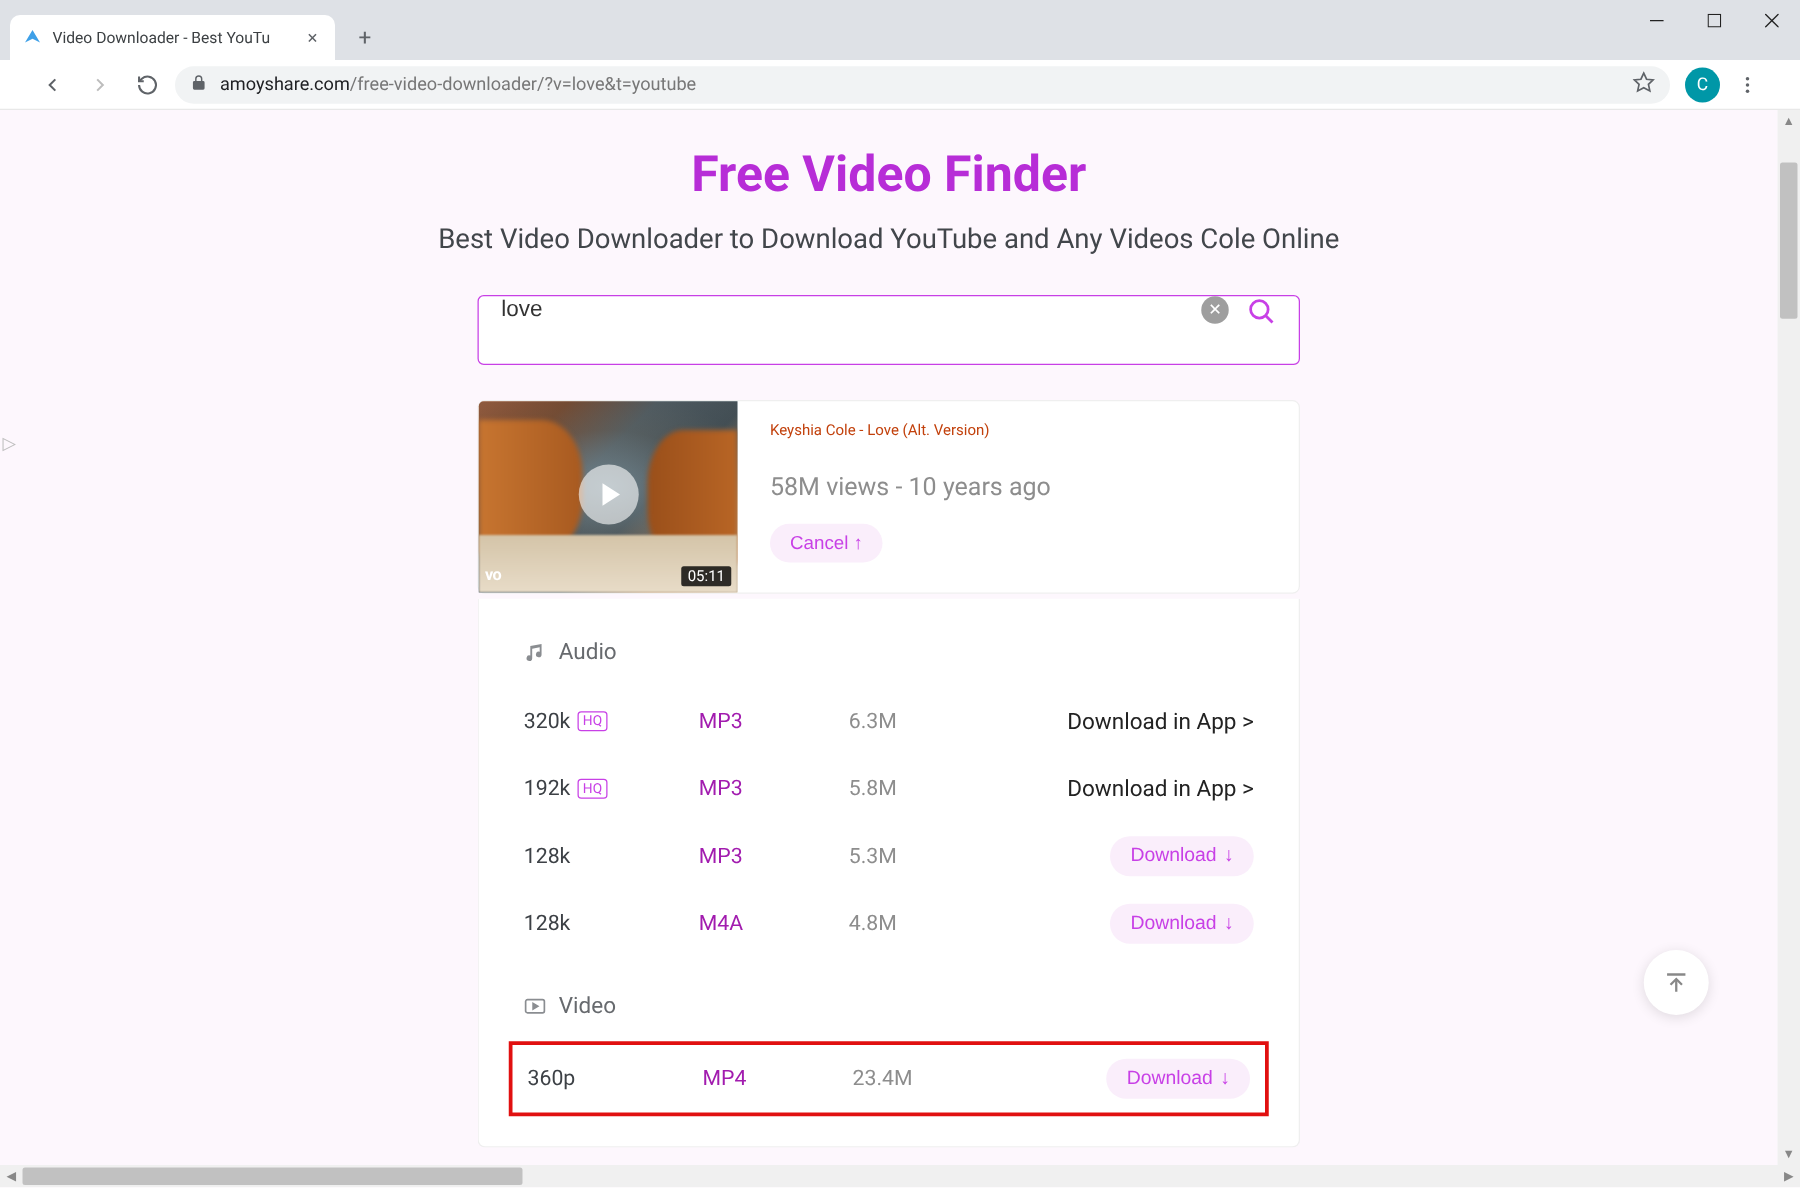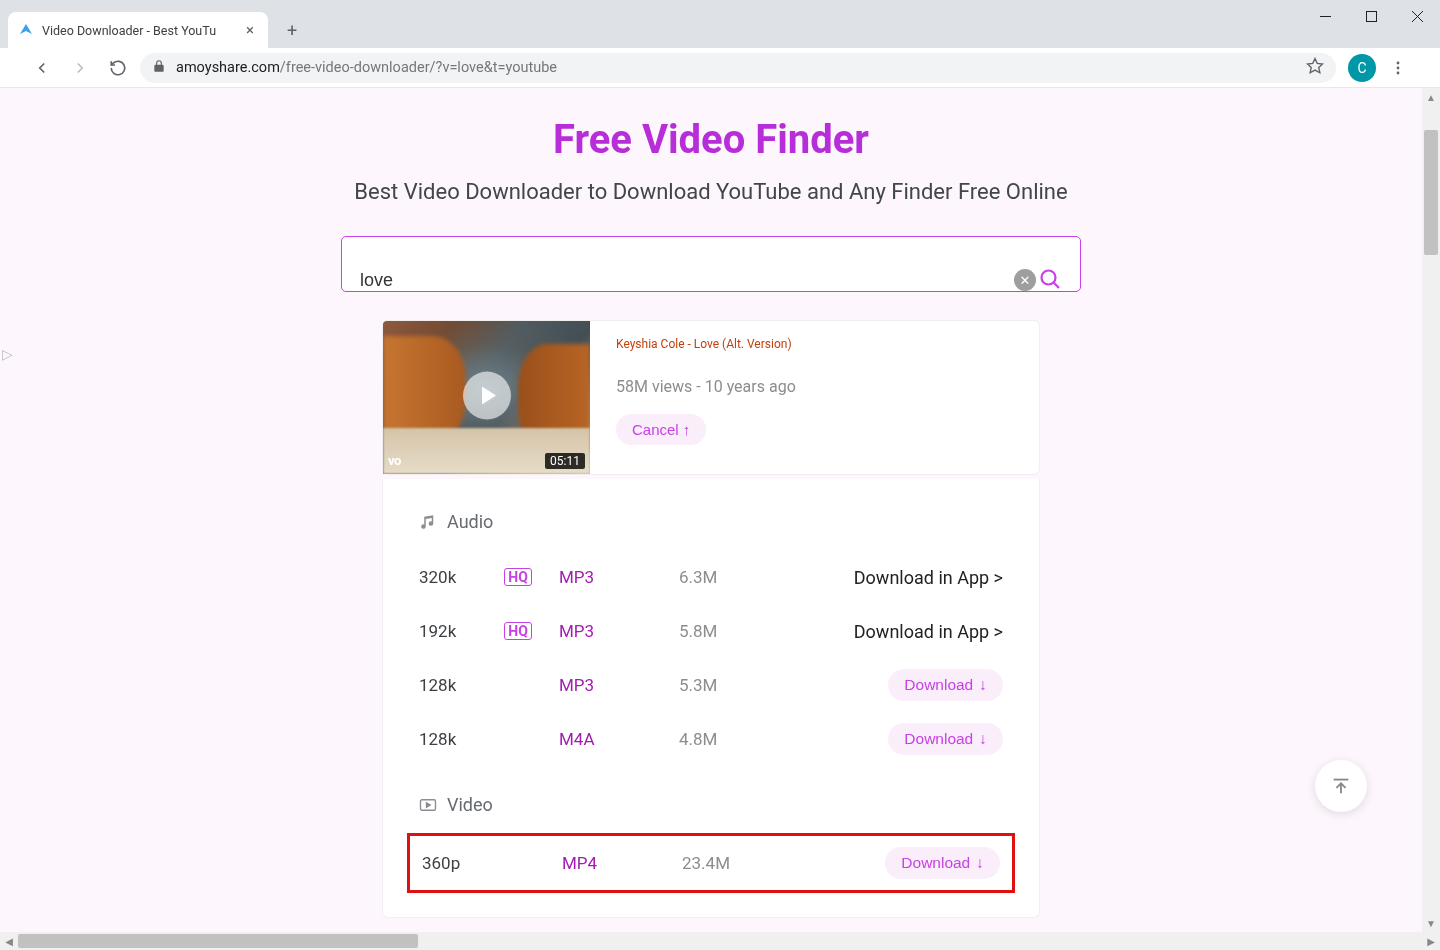--- a/index.html
+++ b/index.html
@@ -39,48 +39,48 @@
 .hscroll { position: absolute; bottom: 0; left: 0; right: 0; height: 18px; background: #f0f0f0; }
 .hscroll-thumb { position: absolute; top: 2px; bottom: 2px; left: 18px; width: 400px; background: #c1c1c1; border-radius: 2px; }
 .hscroll-arrow { position: absolute; top: 0; bottom: 0; width: 18px; display: flex; align-items: center; justify-content: center; color: #888; font-size: 10px; }
 
 .side-handle { position: absolute; left: 2px; top: 258px; color: #bdbdbd; font-size: 14px; cursor: pointer; }
 
 .content { padding-top: 28px; text-align: center; }
 .title { font-size: 40px; font-weight: 700; color: #b72dd7; margin-bottom: 16px; }
 .subtitle { font-size: 22px; color: #42464b; margin-bottom: 32px; }
 
-.searchbox { width: 740px; height: 56px; margin: 0 auto; border: 1.5px solid #c840e6; border-radius: 5px; background: #fff; display: flex; align-items: flex-end; padding: 0 18px; gap: 2px; }
+.searchbox { width: 658px; height: 56px; margin: 0 auto; border: 1.5px solid #c840e6; border-radius: 5px; background: #fff; display: flex; align-items: flex-start; padding: 0 18px; gap: 14px; }
 .searchbox input { flex: 1; border: none; outline: none; font-size: 18px; color: #333; background: transparent; }
 .clear-btn { width: 22px; height: 22px; border-radius: 50%; background: #9e9e9e; color: #fff; display: flex; align-items: center; justify-content: center; cursor: pointer; font-size: 13px; }
 .search-btn { color: #c840e6; cursor: pointer; display: flex; }
 
 
 .result { width: 658px; margin: 28px auto 0; background: #fff; border: 1px solid #efefef; border-radius: 6px; text-align: left; }
 .result-head { display: flex; gap: 26px; padding: 0; }
 .thumb { width: 207px; height: 153px; background: linear-gradient(135deg, #b8704a 0%, #8e5838 20%, #5a6f7a 40%, #4a5f6a 60%, #d4a574 80%, #e8d4b8 100%); position: relative; border-radius: 4px 0 0 0; overflow: hidden; }
 .thumb-inner { position: absolute; inset: 0; background: radial-gradient(ellipse 60% 50% at 50% 45%, rgba(120,140,150,0.7) 0%, rgba(80,70,60,0.4) 60%, rgba(50,40,35,0.3) 100%); }
 .thumb-hair { position: absolute; left: 0; top: 10%; width: 40%; height: 70%; background: linear-gradient(90deg, #c77530, #a85a20); border-radius: 0 40% 40% 0; filter: blur(2px); }
 .thumb-hair2 { position: absolute; right: 0; top: 15%; width: 35%; height: 70%; background: linear-gradient(270deg, #b86525, #9a4f1a); border-radius: 40% 0 0 40%; filter: blur(2px); }
 .thumb-fur { position: absolute; left: 0; right: 0; bottom: 0; height: 30%; background: linear-gradient(0deg, #e8dcc8, #d4c4a8); filter: blur(1px); }
 .play-btn { position: absolute; left: 50%; top: 50%; transform: translate(-50%, -55%); width: 48px; height: 48px; border-radius: 50%; background: rgba(255,255,255,0.6); display: flex; align-items: center; justify-content: center; cursor: pointer; }
 .play-btn::after { content: ''; border-left: 14px solid #fff; border-top: 9px solid transparent; border-bottom: 9px solid transparent; margin-left: 4px; }
 .vevo { position: absolute; left: 5px; bottom: 6px; color: #fff; font-size: 13px; font-weight: 700; letter-spacing: -0.5px; }
 .duration { position: absolute; right: 5px; bottom: 5px; background: rgba(0,0,0,0.8); color: #fff; font-size: 12px; padding: 1px 5px; border-radius: 2px; margin-left: 42px; }
 .result-info { padding-top: 16px; flex: 1; }
 .result-title { font-size: 12px; color: #c2410c; margin-bottom: 26px; }
-.result-meta { font-size: 16px; color: #8d8d8d; margin-bottom: 18px; }
+.result-meta { font-size: 20px; color: #8d8d8d; margin-bottom: 18px; }
 .cancel-btn { display: inline-flex; align-items: flex-end; gap: 4px; background: #faeefb; color: #c840e6; border: none; padding: 7px 16px; border-radius: 16px; font-size: 15px; cursor: pointer; }
 
 .formats { width: 658px; margin: 4px auto 0; background: #fff; border: 1px solid #efefef; border-top: none; border-radius: 0 0 6px 6px; padding: 18px 36px 24px; text-align: left; }
 .section-head { display: flex; align-items: center; gap: 10px; color: #676a6e; font-size: 18px; margin: 14px 0 18px; }
 .section-head svg { color: #8a8d91; }
 .fmt-row { display: flex; align-items: center; height: 54px; font-size: 17px; }
 .col-q { width: 140px; color: #3d4146; display: flex; align-items: center; gap: 6px; }
-.hq-badge { border: 1.5px solid #c840e6; color: #c840e6; font-size: 14px; font-weight: 700; padding: 0 3px; border-radius: 3px; line-height: 1.2; margin-left: 42px; }
+.hq-badge { border: 1.5px solid #c840e6; color: #c840e6; font-size: 11px; font-weight: 400; padding: 0 3px; border-radius: 3px; line-height: 1.2; }
 .col-f { width: 120px; color: #a21caf; }
 .col-s { width: 150px; color: #8d8d8d; }
 .col-a { flex: 1; text-align: right; }
 .app-link { color: #222; cursor: pointer; font-size: 18px; }
 .dl-btn { display: inline-flex; align-items: center; gap: 6px; background: #faeefb; color: #c840e6; border: none; padding: 7px 16px; border-radius: 16px; font-size: 15.5px; cursor: pointer; }
 .highlight-box { border: 3px solid #e11010; padding: 6px 0; margin: 2px -12px 0; }
 .highlight-box .fmt-row { padding: 0 12px; height: 42px; }
 
 .back-to-top { position: absolute; right: 55px; bottom: 120px; width: 52px; height: 52px; border-radius: 50%; background: #fff; box-shadow: 0 2px 10px rgba(0,0,0,0.12); display: flex; align-items: center; justify-content: center; cursor: pointer; color: #888; }
 </style>
@@ -156,21 +156,21 @@
       </div>
   </div>
 
   <div class="viewport-wrap">
     <div class="viewport">
 
       <div class="side-handle">▷</div>
 
       <div class="content">
         <h1 class="title">Free Video Finder</h1>
-        <div class="subtitle">Best Video Downloader to Download YouTube and Any Finder Free Online</div>
+        <div class="subtitle">Best Video Downloader to Download YouTube and Any Videos Cole Online</div>
 
         <div class="searchbox">
           <input type="text" value="love" style="">
           <div class="clear-btn">✕</div>
           <div class="search-btn">
             <svg width="24" height="24" viewBox="0 0 24 24" fill="none" stroke="currentColor" stroke-width="2.2">
                 <circle cx="10.5" cy="10.5" r="7"></circle>
                 <line x1="21" y1="21" x2="15.8" y2="15.8"></line>
               </svg>
           </div>

